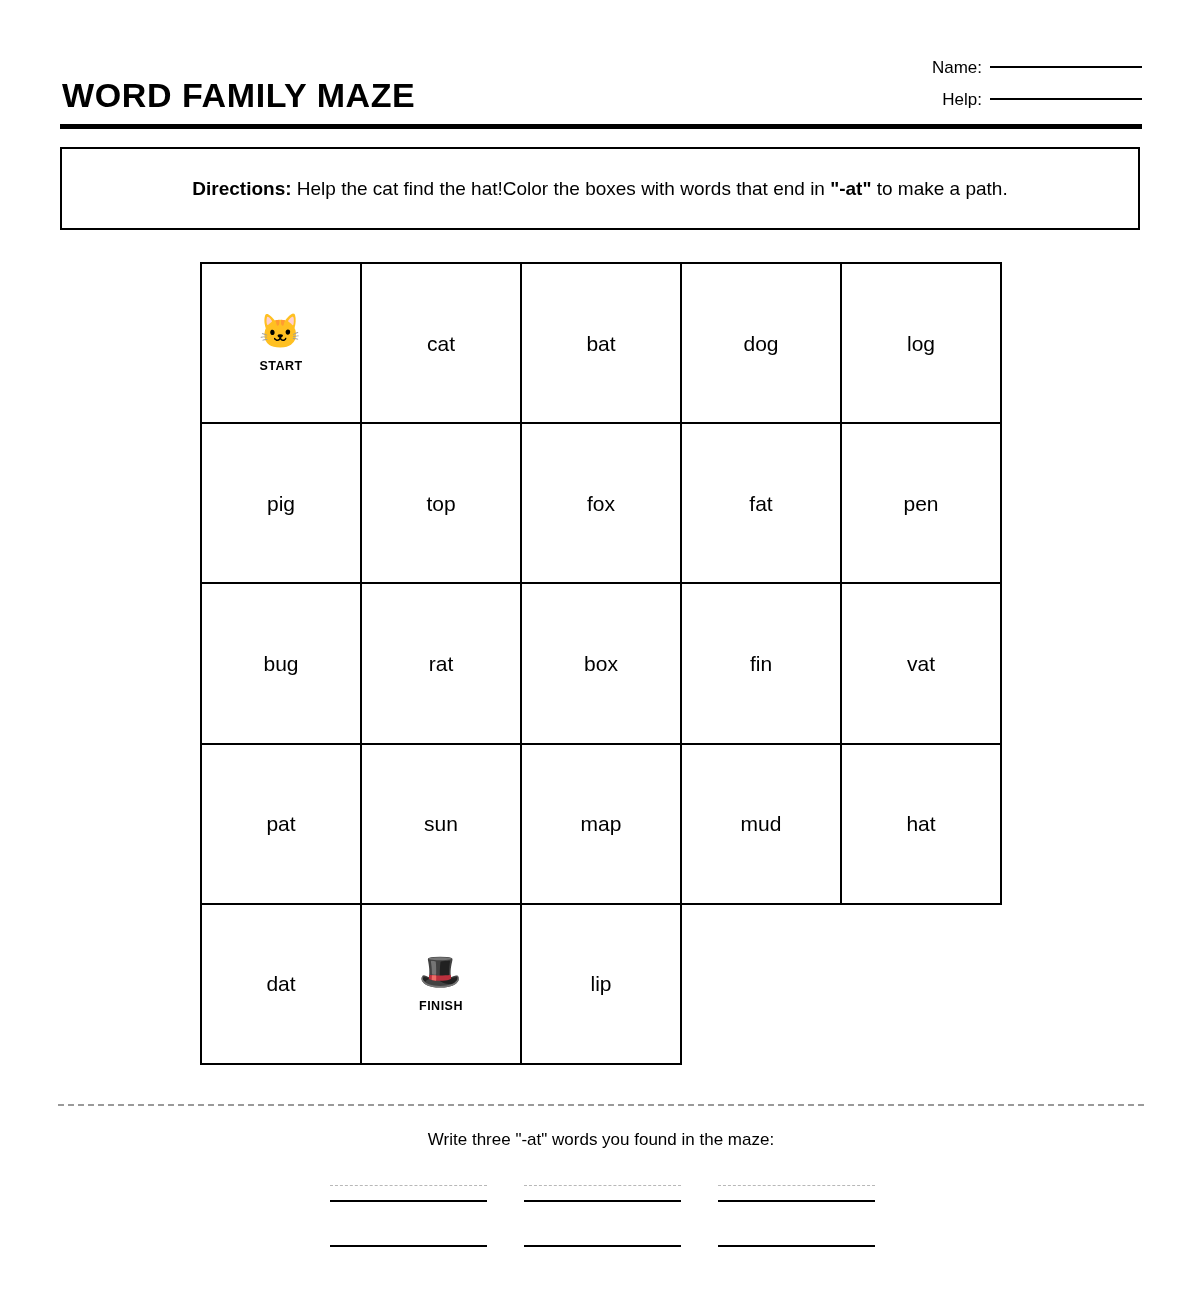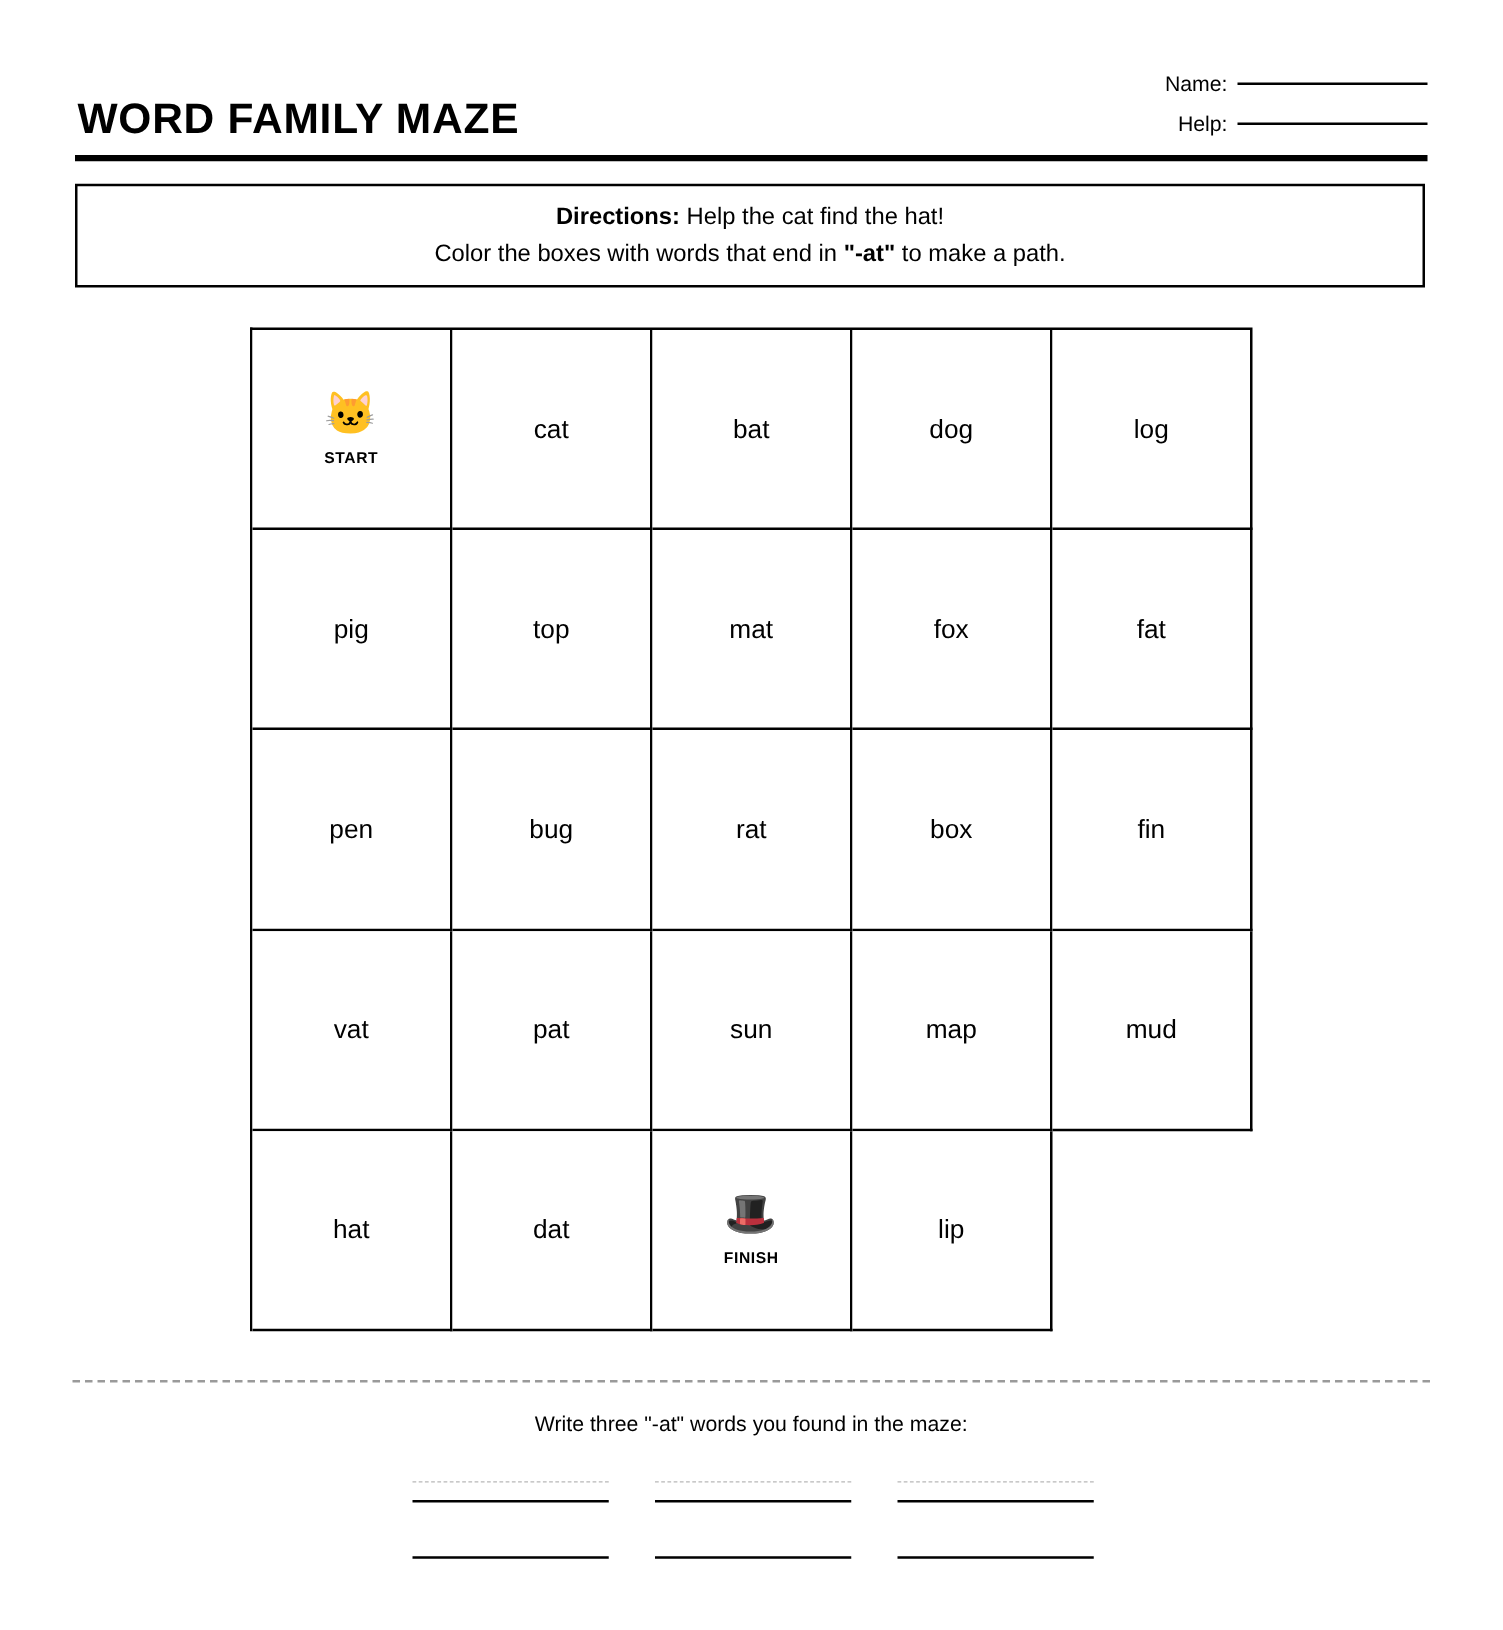--- a/index.html
+++ b/index.html
@@ -77,21 +77,21 @@
   
   .directions-box {
     position: absolute;
     left: 60px;
     top: 147px;
     width: 1080px;
     height: 83px;
     border: 2px solid #000;
     box-sizing: border-box;
     display: flex;
-    flex-direction: column;
+    flex-direction: row;
     align-items: center;
     justify-content: center;
   }
   .dir-line {
     font-size: 19px;
     line-height: 30px;
     text-align: center;
     white-space: nowrap;
   }
   .dir-line b { font-weight: bold; }
@@ -229,23 +229,20 @@
       <div class="cell">
         <div class="cell-word">log</div>
       </div>
       <div class="cell">
         <div class="cell-word">pig</div>
       </div>
       <div class="cell">
         <div class="cell-word">top</div>
       </div>
       <div class="cell">
-        <div class="cell-word">mat</div>
-      </div>
-      <div class="cell">
         <div class="cell-word">fox</div>
       </div>
       <div class="cell">
         <div class="cell-word">fat</div>
       </div>
       <div class="cell">
         <div class="cell-word">pen</div>
       </div>
       <div class="cell">
         <div class="cell-word">bug</div>

